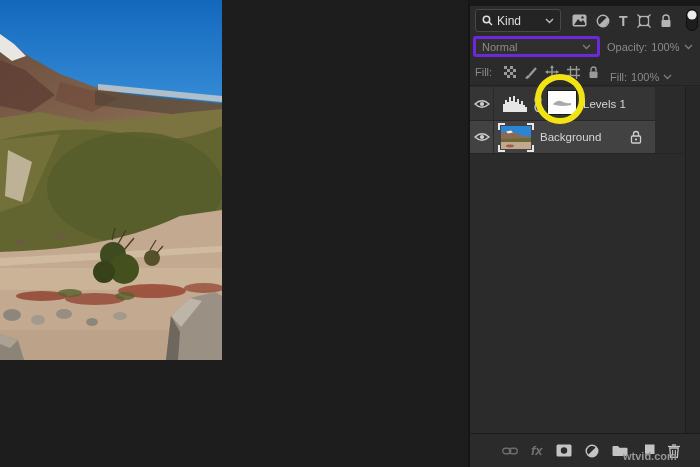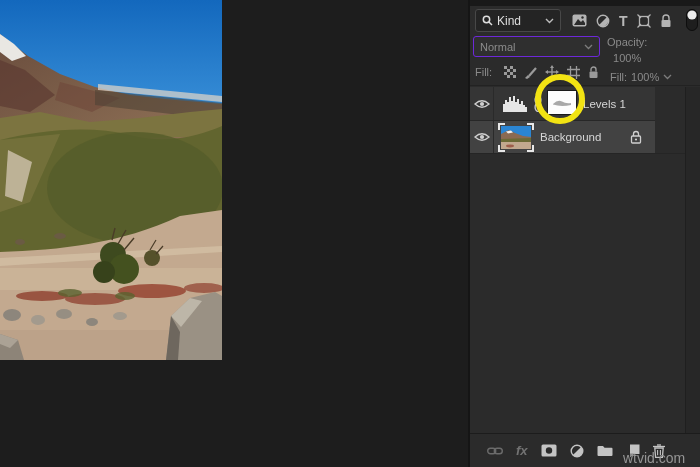--- a/index.html
+++ b/index.html
@@ -24,23 +24,23 @@
   .kind-box { position:absolute; left:3px; top:3px; width:86px; height:23px; background:#242424;
     border:1px solid #484848; border-radius:3px; display:flex; align-items:center; padding:0 6px; gap:4px; }
   .kind-box span { color:#dedede; font-size:12px; flex:1; }
   .filter-icons { position:absolute; left:100px; top:3px; width:130px; height:23px;
     display:flex; align-items:center; gap:9px; }
   .t-glyph { color:#b8b8b8; font-size:14px; font-weight:bold; line-height:1; }
 
   
   .blend-row { position:absolute; left:0; top:35px; width:230px; height:24px; }
   .blend-box { position:absolute; left:3px; top:1px; width:127px; height:21px; background:#2f2f2f;
-    border:1px solid #6d28d9; border-radius:3px; display:flex; align-items:center; padding:0 6px; }
+    border:3px solid #6d28d9; border-radius:3px; display:flex; align-items:center; padding:0 6px; }
   .blend-box span { color:#8b8b8b; font-size:11px; flex:1; }
-  .opacity-group { position:absolute; left:137px; top:1px; height:21px; display:flex; align-items:center; gap:4px;flex-direction:column; }
+  .opacity-group { position:absolute; left:137px; top:1px; height:21px; display:flex; align-items:center; gap:4px; }
 
   
   .lock-row { position:absolute; left:0; top:60px; width:230px; height:24px; display:flex; align-items:center; }
   .lock-label { position:absolute; left:5px; }
   .lock-icons { position:absolute; left:34px; display:flex; align-items:center; gap:8px; }
   .fill-group { position:absolute; left:140px; display:flex; align-items:center; gap:4px;margin-top:10px; }
 
   .sep { position:absolute; left:0; width:230px; height:1px; background:#222; }
 
   
@@ -65,29 +65,29 @@
   .corner.tr { right:0; top:0; border-left:none; border-bottom:none; }
   .corner.bl { left:0; bottom:0; border-right:none; border-top:none; }
   .corner.br { right:0; bottom:0; border-left:none; border-top:none; }
   .row-lock { position:absolute; right:13px; top:9px; }
 
   .scroll-gutter { position:absolute; left:215px; top:87px; width:15px; height:346px;
     background:#272727; border-left:1px solid #1f1f1f; }
 
   
   .bottom-bar { position:absolute; left:0; top:433px; width:230px; height:34px; background:#2b2b2b;
-    border-top:1px solid #1c1c1c; display:flex; align-items:center; gap:13px; padding-left:17px; }
+    border-top:1px solid #1c1c1c; display:flex; align-items:center; gap:13px; padding-left:32px; }
   .fx-glyph { color:#8a8a8a; font-size:13px; font-style:italic; font-weight:bold; }
 
   
   #highlight-circle { position:absolute; left:535px; top:74px; width:50px; height:50px;
     border:6px solid #f2e313; border-radius:50%; z-index:50; pointer-events:none; }
 
   
-  #watermark { position:absolute; left:623px; top:450px; color:#959595; font-size:14px; z-index:60; }
+  #watermark { position:absolute; left:623px; top:450px; color:#959595; font-size:11px; z-index:60;font-weight:bold; }
 
   .icon-btn { display:inline-flex; align-items:center; justify-content:center; }
 </style>
 </head>
 <body>
 
 <div id="app">
 
   <div id="canvas-area">
     <svg id="photo" viewBox="0 0 222 360" preserveAspectRatio="none">

